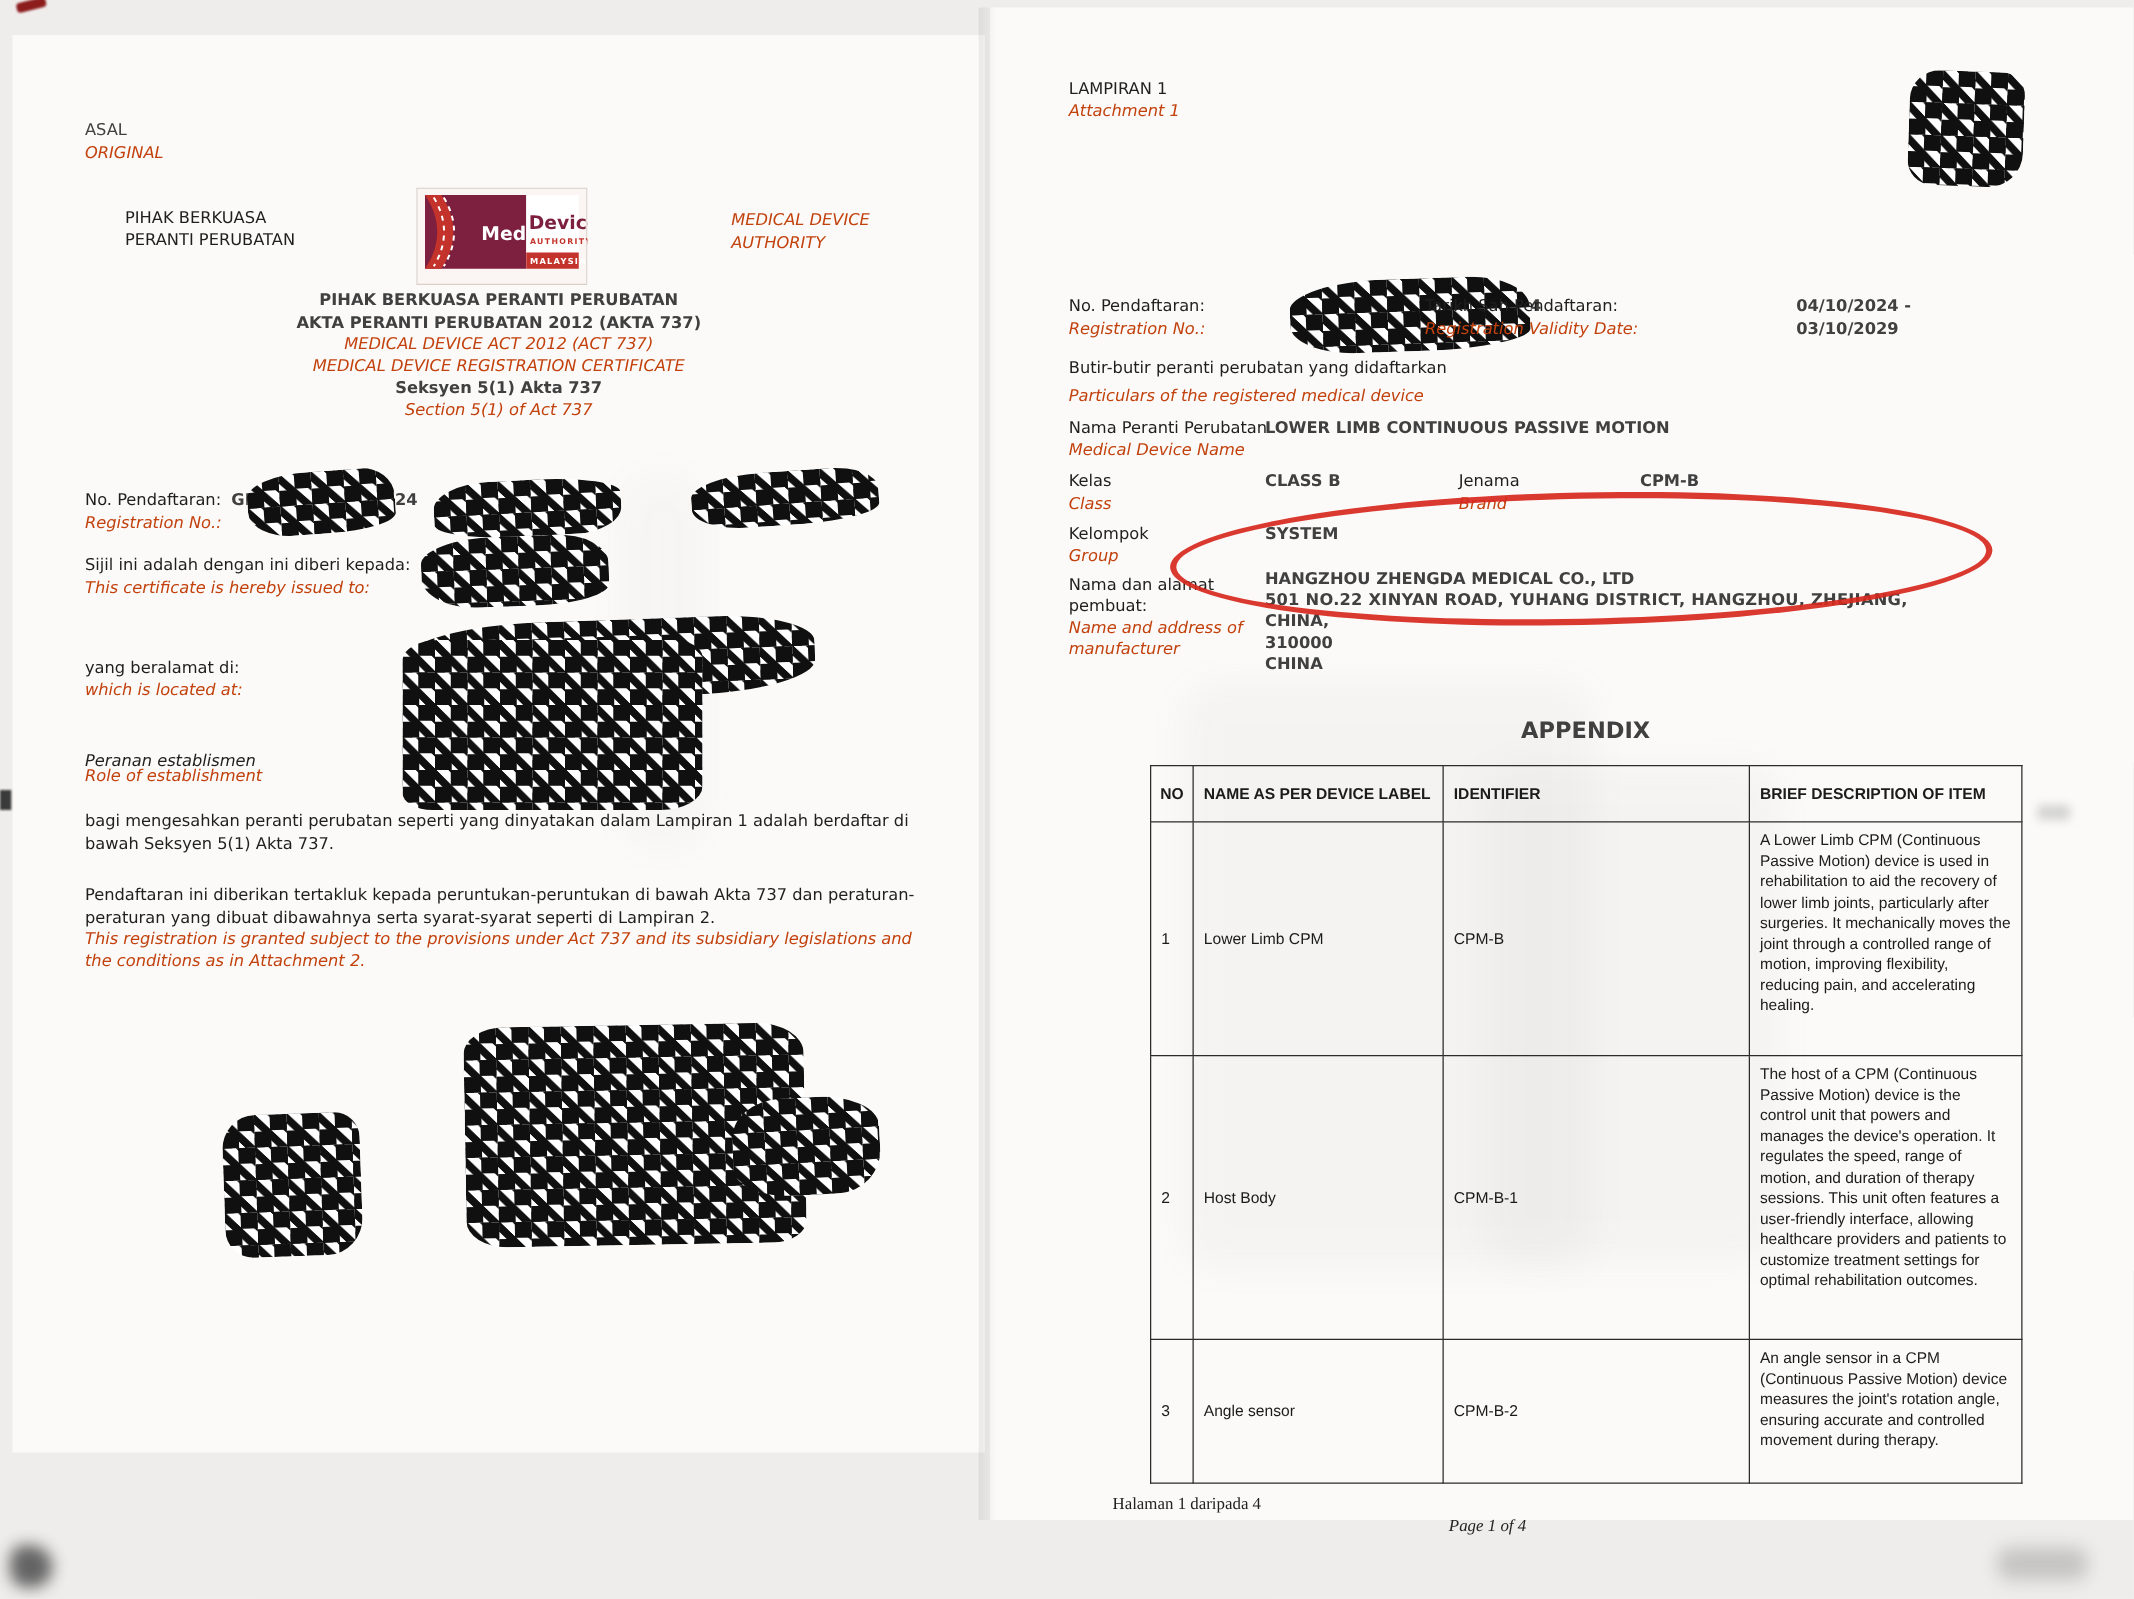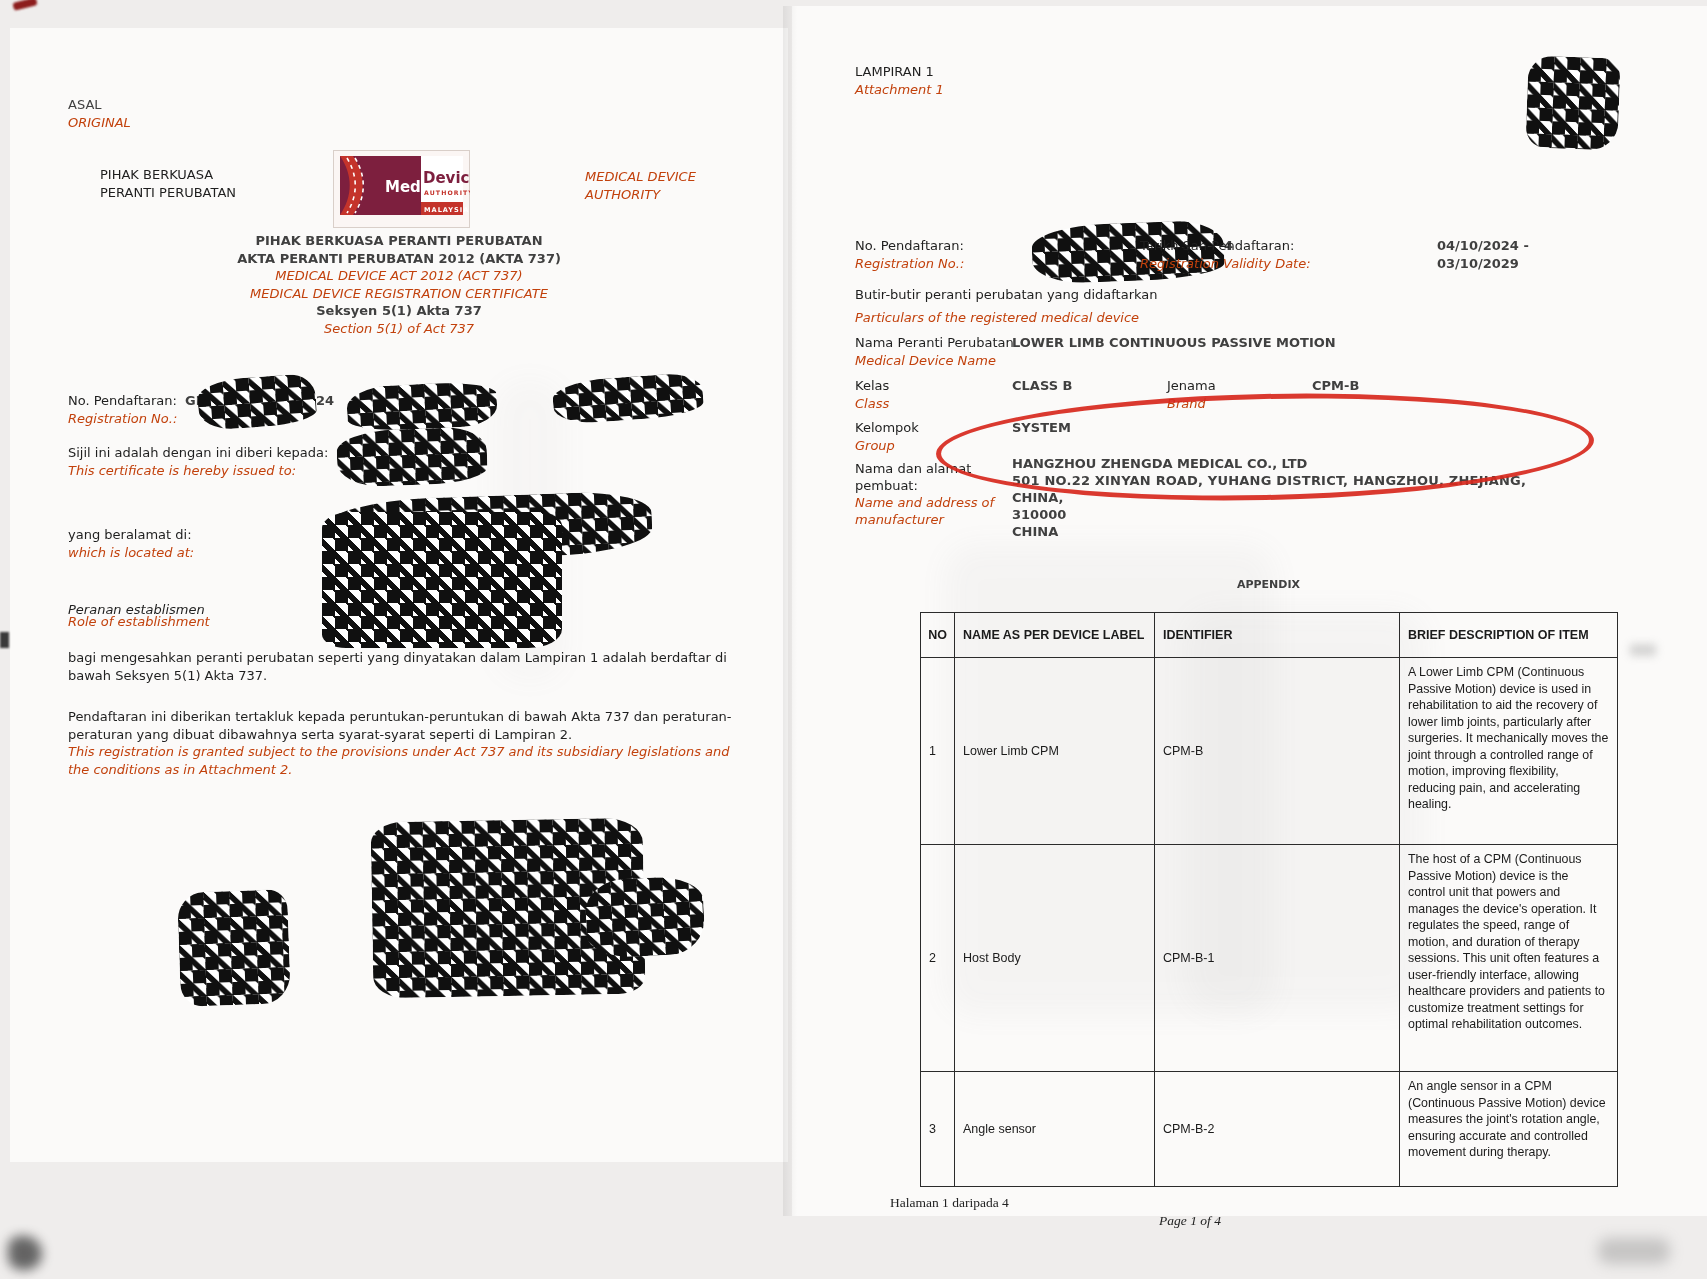--- a/index.html
+++ b/index.html
@@ -151,21 +151,21 @@
   <div class="t i" style="left:855px;top:511px;">manufacturer</div>
 
   <div class="t b" style="left:1012px;top:455px;">HANGZHOU ZHENGDA MEDICAL CO., LTD</div>
   <div class="t b" style="left:1012px;top:472px;letter-spacing:0.2px;">501 NO.22 XINYAN ROAD, YUHANG DISTRICT, HANGZHOU, ZHEJIANG,</div>
   <div class="t b" style="left:1012px;top:489px;">CHINA,</div>
   <div class="t b" style="left:1012px;top:506px;">310000</div>
   <div class="t b" style="left:1012px;top:523px;">CHINA</div>
 
   <div class="red-ellipse" style="left:936px;top:394px;width:648px;height:96px;transform:rotate(-1.2deg);"></div>
 
-  <div class="t b" style="left:920px;top:576px;width:697px;text-align:center;font-size:11px;">APPENDIX</div>
+  <div class="t b" style="left:920px;top:576px;width:697px;text-align:center;font-size:18px;">APPENDIX</div>
 
   <table class="apx" style="left:920px;top:612px;width:697px;">
     <colgroup>
         <col style="width:34px;">
         <col style="width:200px;">
         <col style="width:245px;">
         <col style="width:218px;">
       </colgroup>
     <tbody>
         <tr style="height:45px;">

